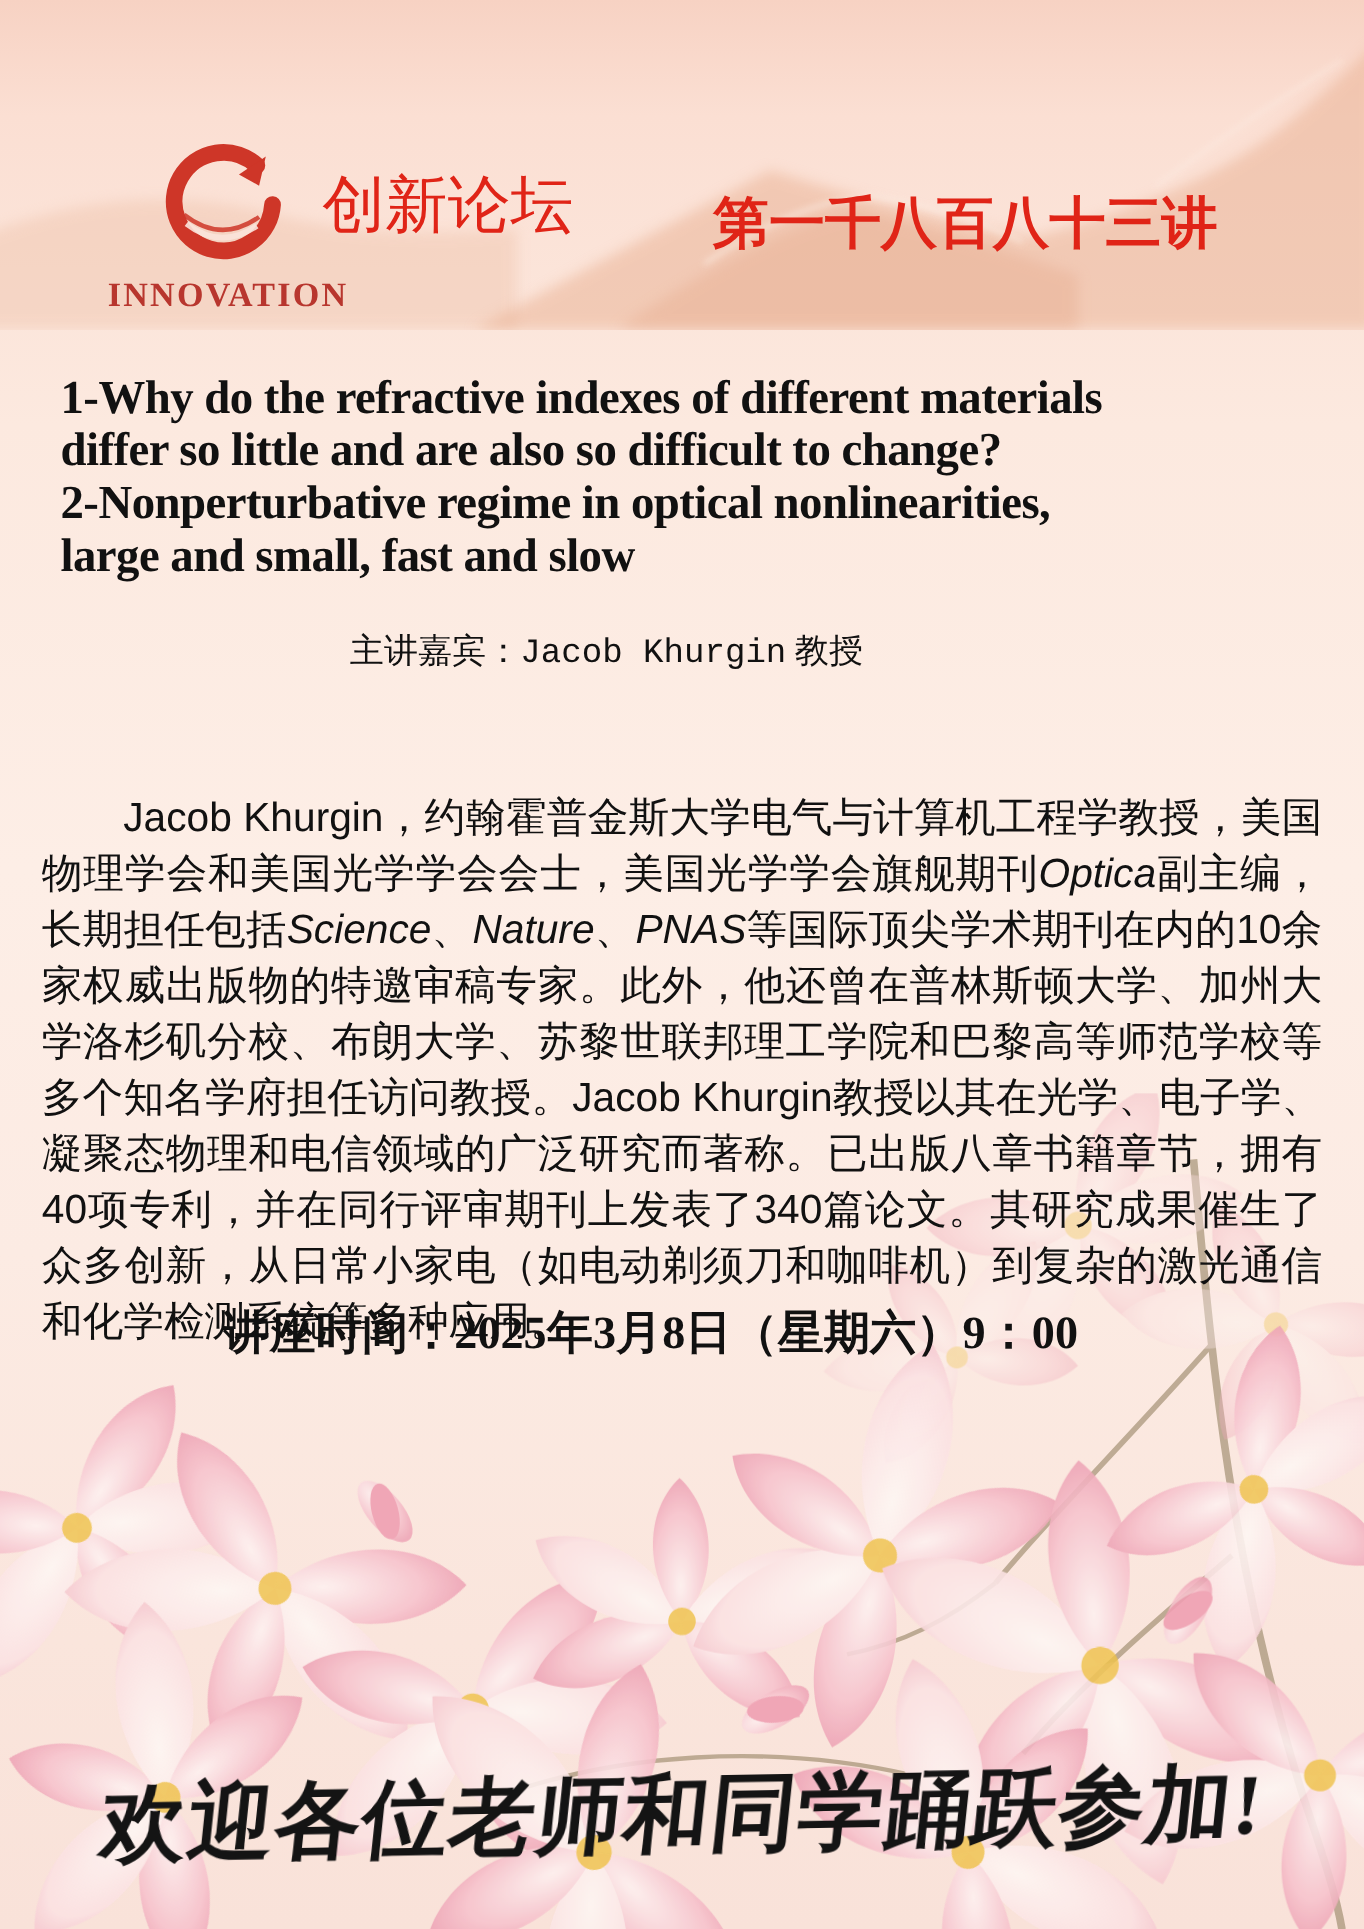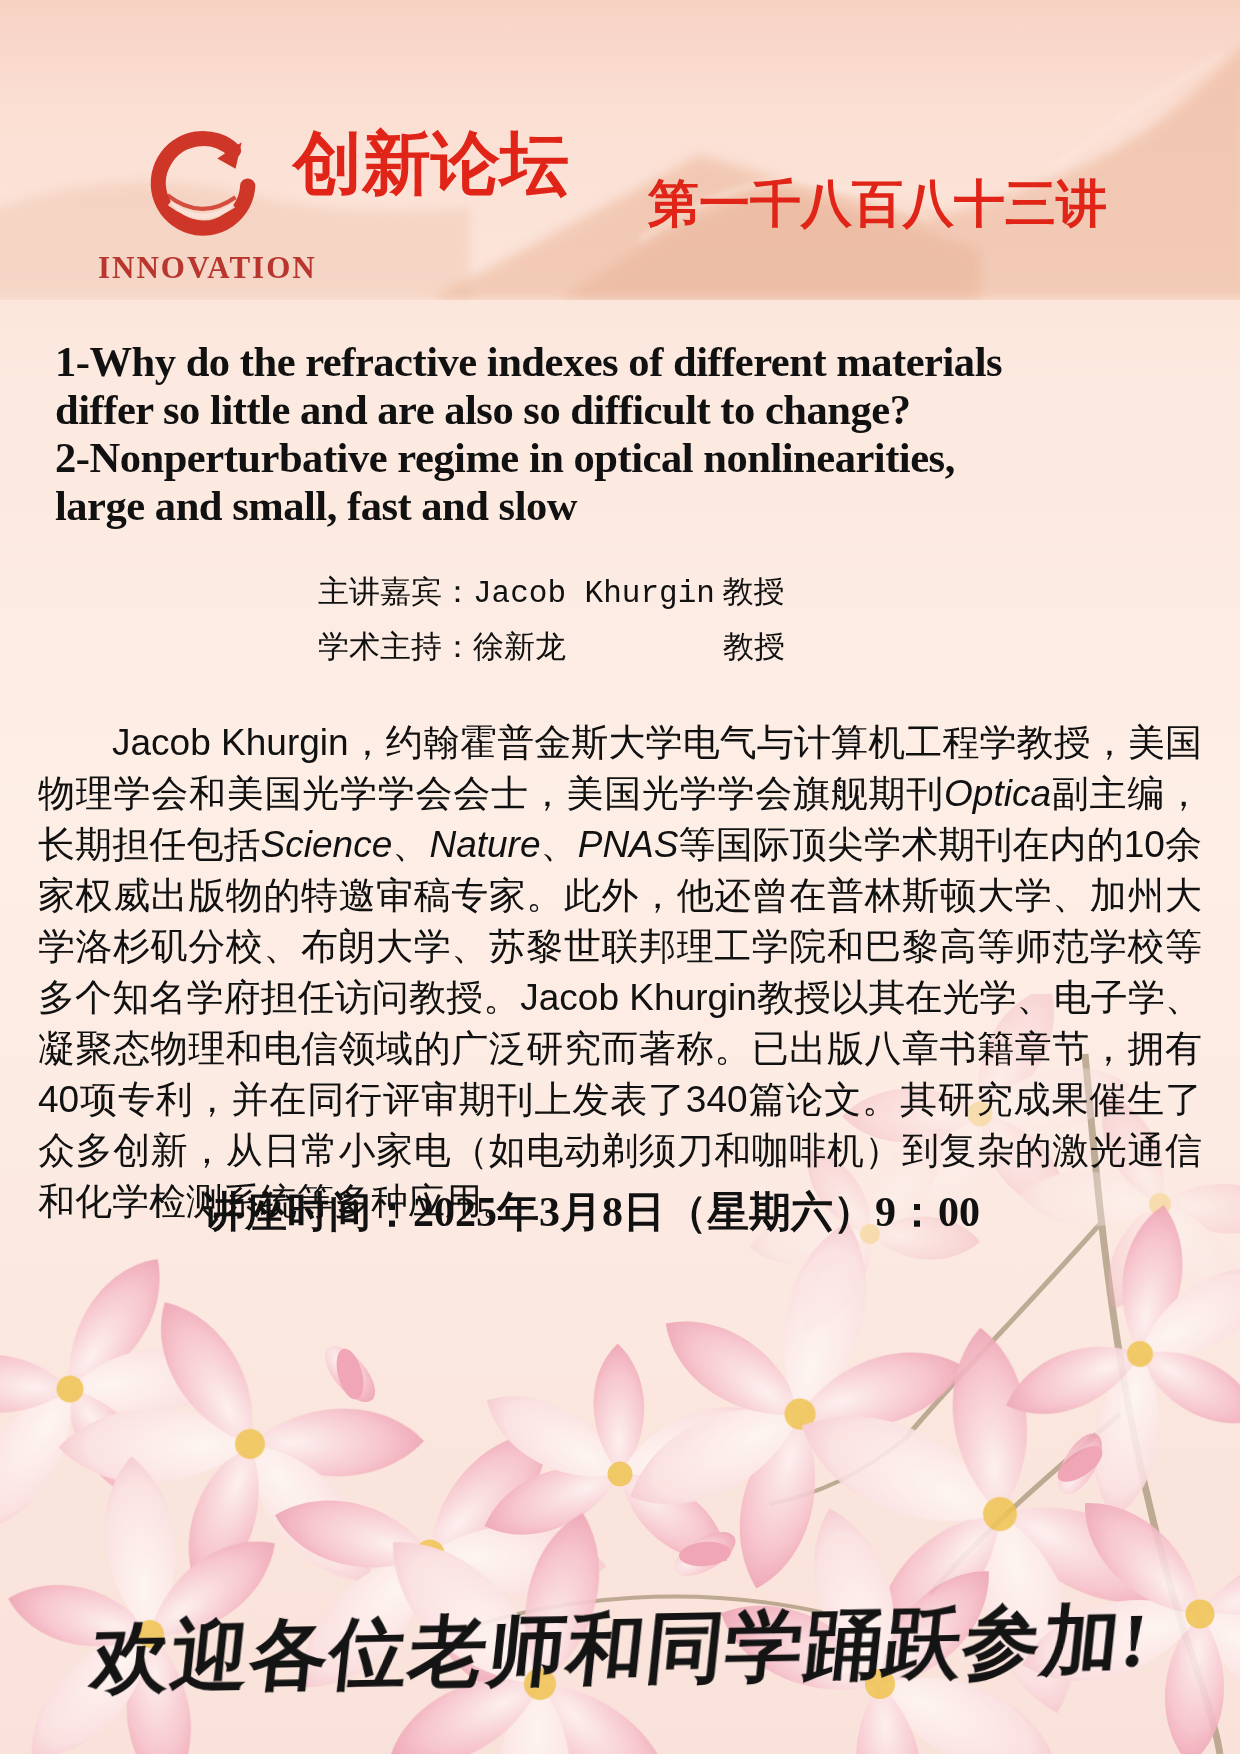--- a/index.html
+++ b/index.html
@@ -17,23 +17,23 @@
 
   
   .logo-block{position:absolute;left:98px;top:122px;width:210px;text-align:center;z-index:2;}
   .logo-mark{display:block;margin:0 auto;}
   .logo-text{
     display:block;margin-top:6px;
     font-family:"Liberation Serif","DejaVu Serif",serif;
     font-size:31px;font-weight:600;letter-spacing:2px;color:#b8362e;text-align:center;
   }
   .forum-title{
-    position:absolute;left:293px;top:129px;z-index:2;
+    position:absolute;left:293px;top:158px;z-index:2;
     font-family:"Liberation Sans","DejaVu Sans",sans-serif;
-    font-size:69px;font-weight:700;color:#e02417;line-height:1;
+    font-size:57px;font-weight:400;color:#e02417;line-height:1;
   }
   .forum-number{
     position:absolute;left:648px;top:182px;z-index:2;
     font-family:Liberation Mono, monospace;
     font-size:51px;font-weight:600;color:#e02417;line-height:1;letter-spacing:0;
   }
 
   
   .talk-title{
     position:absolute;left:55px;top:338px;width:1150px;z-index:2;
@@ -171,23 +171,20 @@
     <div class="line">differ so little and are also so difficult to change?</div>
     <div class="line">2-Nonperturbative regime in optical nonlinearities,</div>
     <div class="line">large and small, fast and slow</div>
   </div>
 
   <div class="speakers">
     <div>
       <span>主讲嘉宾：</span><span class="latin">Jacob Khurgin</span>
       <span>教授</span>
     </div>
-    <div>
-      <span>学术主持：</span><span class="host-name">徐新龙</span><span>教授</span>
-    </div>
   </div>
 
   <p class="bio"><span>Jacob Khurgin，约翰霍普金斯大学电气与计算机工程学教授，美国物理学会和美国光学学会会士，美国光学学会旗舰期刊</span><span class="it">Optica</span><span>副主编，长期担任包括</span><span class="it">Science</span><span>、</span><span class="it">Nature</span><span>、</span><span class="it">PNAS</span><span>等国际顶尖学术期刊在内的10余家权威出版物的特邀审稿专家。此外，他还曾在普林斯顿大学、加州大学洛杉矶分校、布朗大学、苏黎世联邦理工学院和巴黎高等师范学校等多个知名学府担任访问教授。Jacob Khurgin教授以其在光学、电子学、凝聚态物理和电信领域的广泛研究而著称。已出版八章书籍章节，拥有40项专利，并在同行评审期刊上发表了340篇论文。其研究成果催生了众多创新，从日常小家电（如电动剃须刀和咖啡机）到复杂的激光通信和化学检测系统等多种应用。</span></p>
 
   <div class="details">
     <div class="detail-row">
       <span class="detail-label">讲座时间：</span><span class="detail-value">2025年3月8日（星期六）9：00</span>
     </div>
   </div>
 

